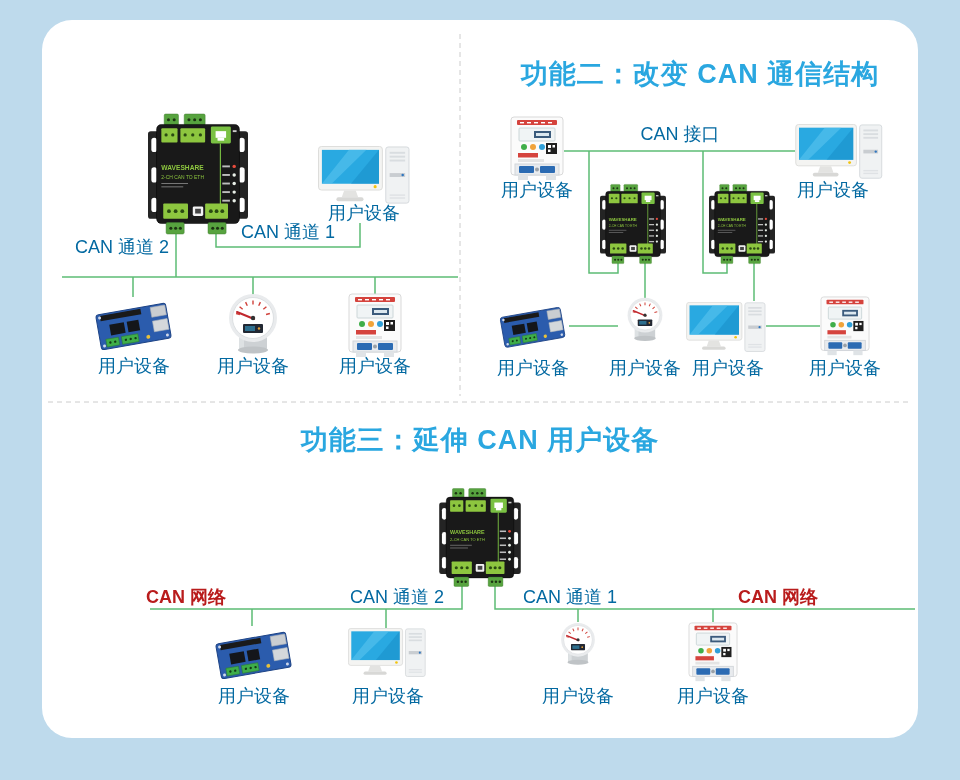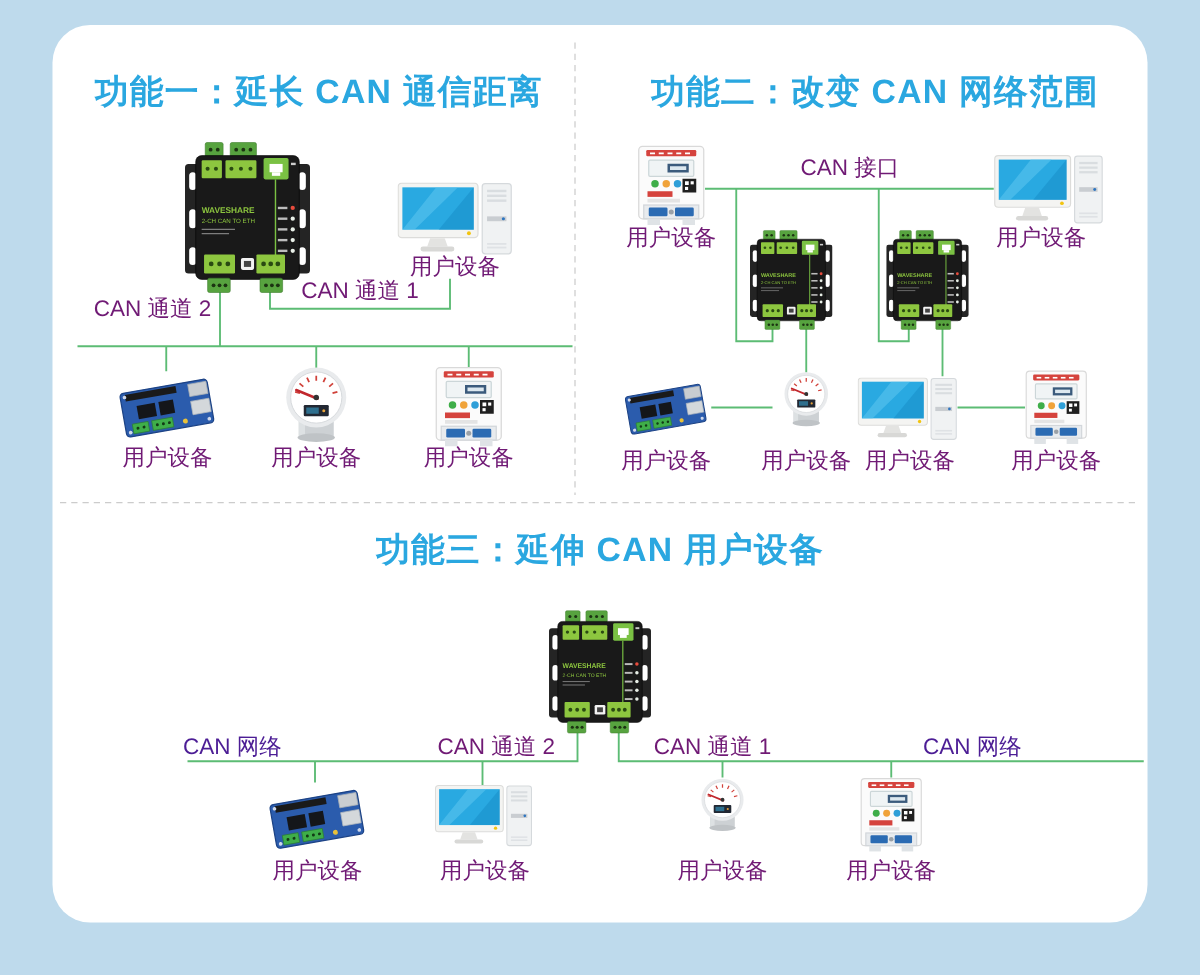--- a/index.html
+++ b/index.html
@@ -1,23 +1,23 @@
 <!DOCTYPE html>
 <html><head>
 <meta charset="utf-8">
 <style>
   html,body{margin:0;padding:0;background:#BEDAEC;}
   .page{position:relative;width:960px;height:780px;background:#BEDAEC;overflow:hidden;
         font-family:"Liberation Sans","DejaVu Sans",sans-serif;}
   .panel{position:absolute;left:42px;top:20px;width:876px;height:718px;background:#ffffff;border-radius:30px;}
   svg.diagram{position:absolute;left:0;top:0;}
   .lbl{position:absolute;transform:translate(-50%,-50%);white-space:nowrap;
-       color:#701a75;font-size:18px;line-height:1;}
+       color:#0369a1;font-size:18px;line-height:1;}
   .lbl.title{font-size:27px;font-weight:bold;color:#2AA7E0;letter-spacing:1px;}
-  .lbl.blue{color:#4c1d95;}
+  .lbl.blue{color:#b91c1c;font-weight:bold;}
 </style>
 </head>
 <body>
 
 <div class="page">
   <div class="panel"></div>
 
   <svg class="diagram" width="960" height="780" viewBox="0 0 960 780">
     <defs>
 
@@ -241,29 +241,28 @@
     <use href="#sym-computer" x="686" y="302" width="80" height="52"></use>
     <use href="#sym-meter" x="820" y="296" width="50" height="61"></use>
 
     <use href="#sym-converter" x="439" y="487" width="82" height="101"></use>
     <use href="#sym-pi" x="212" y="626" width="84" height="57"></use>
     <use href="#sym-computer" x="348" y="628" width="78" height="51"></use>
     <use href="#sym-gauge" x="552" y="622" width="52" height="44"></use>
     <use href="#sym-meter" x="688" y="622" width="50" height="61"></use>
   </svg>
 
-  <div class="lbl title" style="left:255px;top:74px;">功能一：延长 CAN 通信距离</div>
   <div class="lbl" style="left:364px;top:213px;">用户设备</div>
   <div class="lbl" style="left:288px;top:232px;">CAN 通道 1</div>
   <div class="lbl" style="left:122px;top:247px;">CAN 通道 2</div>
   <div class="lbl" style="left:134px;top:366px;">用户设备</div>
   <div class="lbl" style="left:253px;top:366px;">用户设备</div>
   <div class="lbl" style="left:375px;top:366px;">用户设备</div>
 
-  <div class="lbl title" style="left:700px;top:74px;">功能二：改变 CAN 网络范围</div>
+  <div class="lbl title" style="left:700px;top:74px;">功能二：改变 CAN 通信结构</div>
   <div class="lbl" style="left:680px;top:134px;">CAN 接口</div>
   <div class="lbl" style="left:537px;top:190px;">用户设备</div>
   <div class="lbl" style="left:833px;top:190px;">用户设备</div>
   <div class="lbl" style="left:533px;top:368px;">用户设备</div>
   <div class="lbl" style="left:645px;top:368px;">用户设备</div>
   <div class="lbl" style="left:728px;top:368px;">用户设备</div>
   <div class="lbl" style="left:845px;top:368px;">用户设备</div>
 
   <div class="lbl title" style="left:480px;top:440px;">功能三：延伸 CAN 用户设备</div>
   <div class="lbl blue" style="left:186px;top:597px;">CAN 网络</div>

